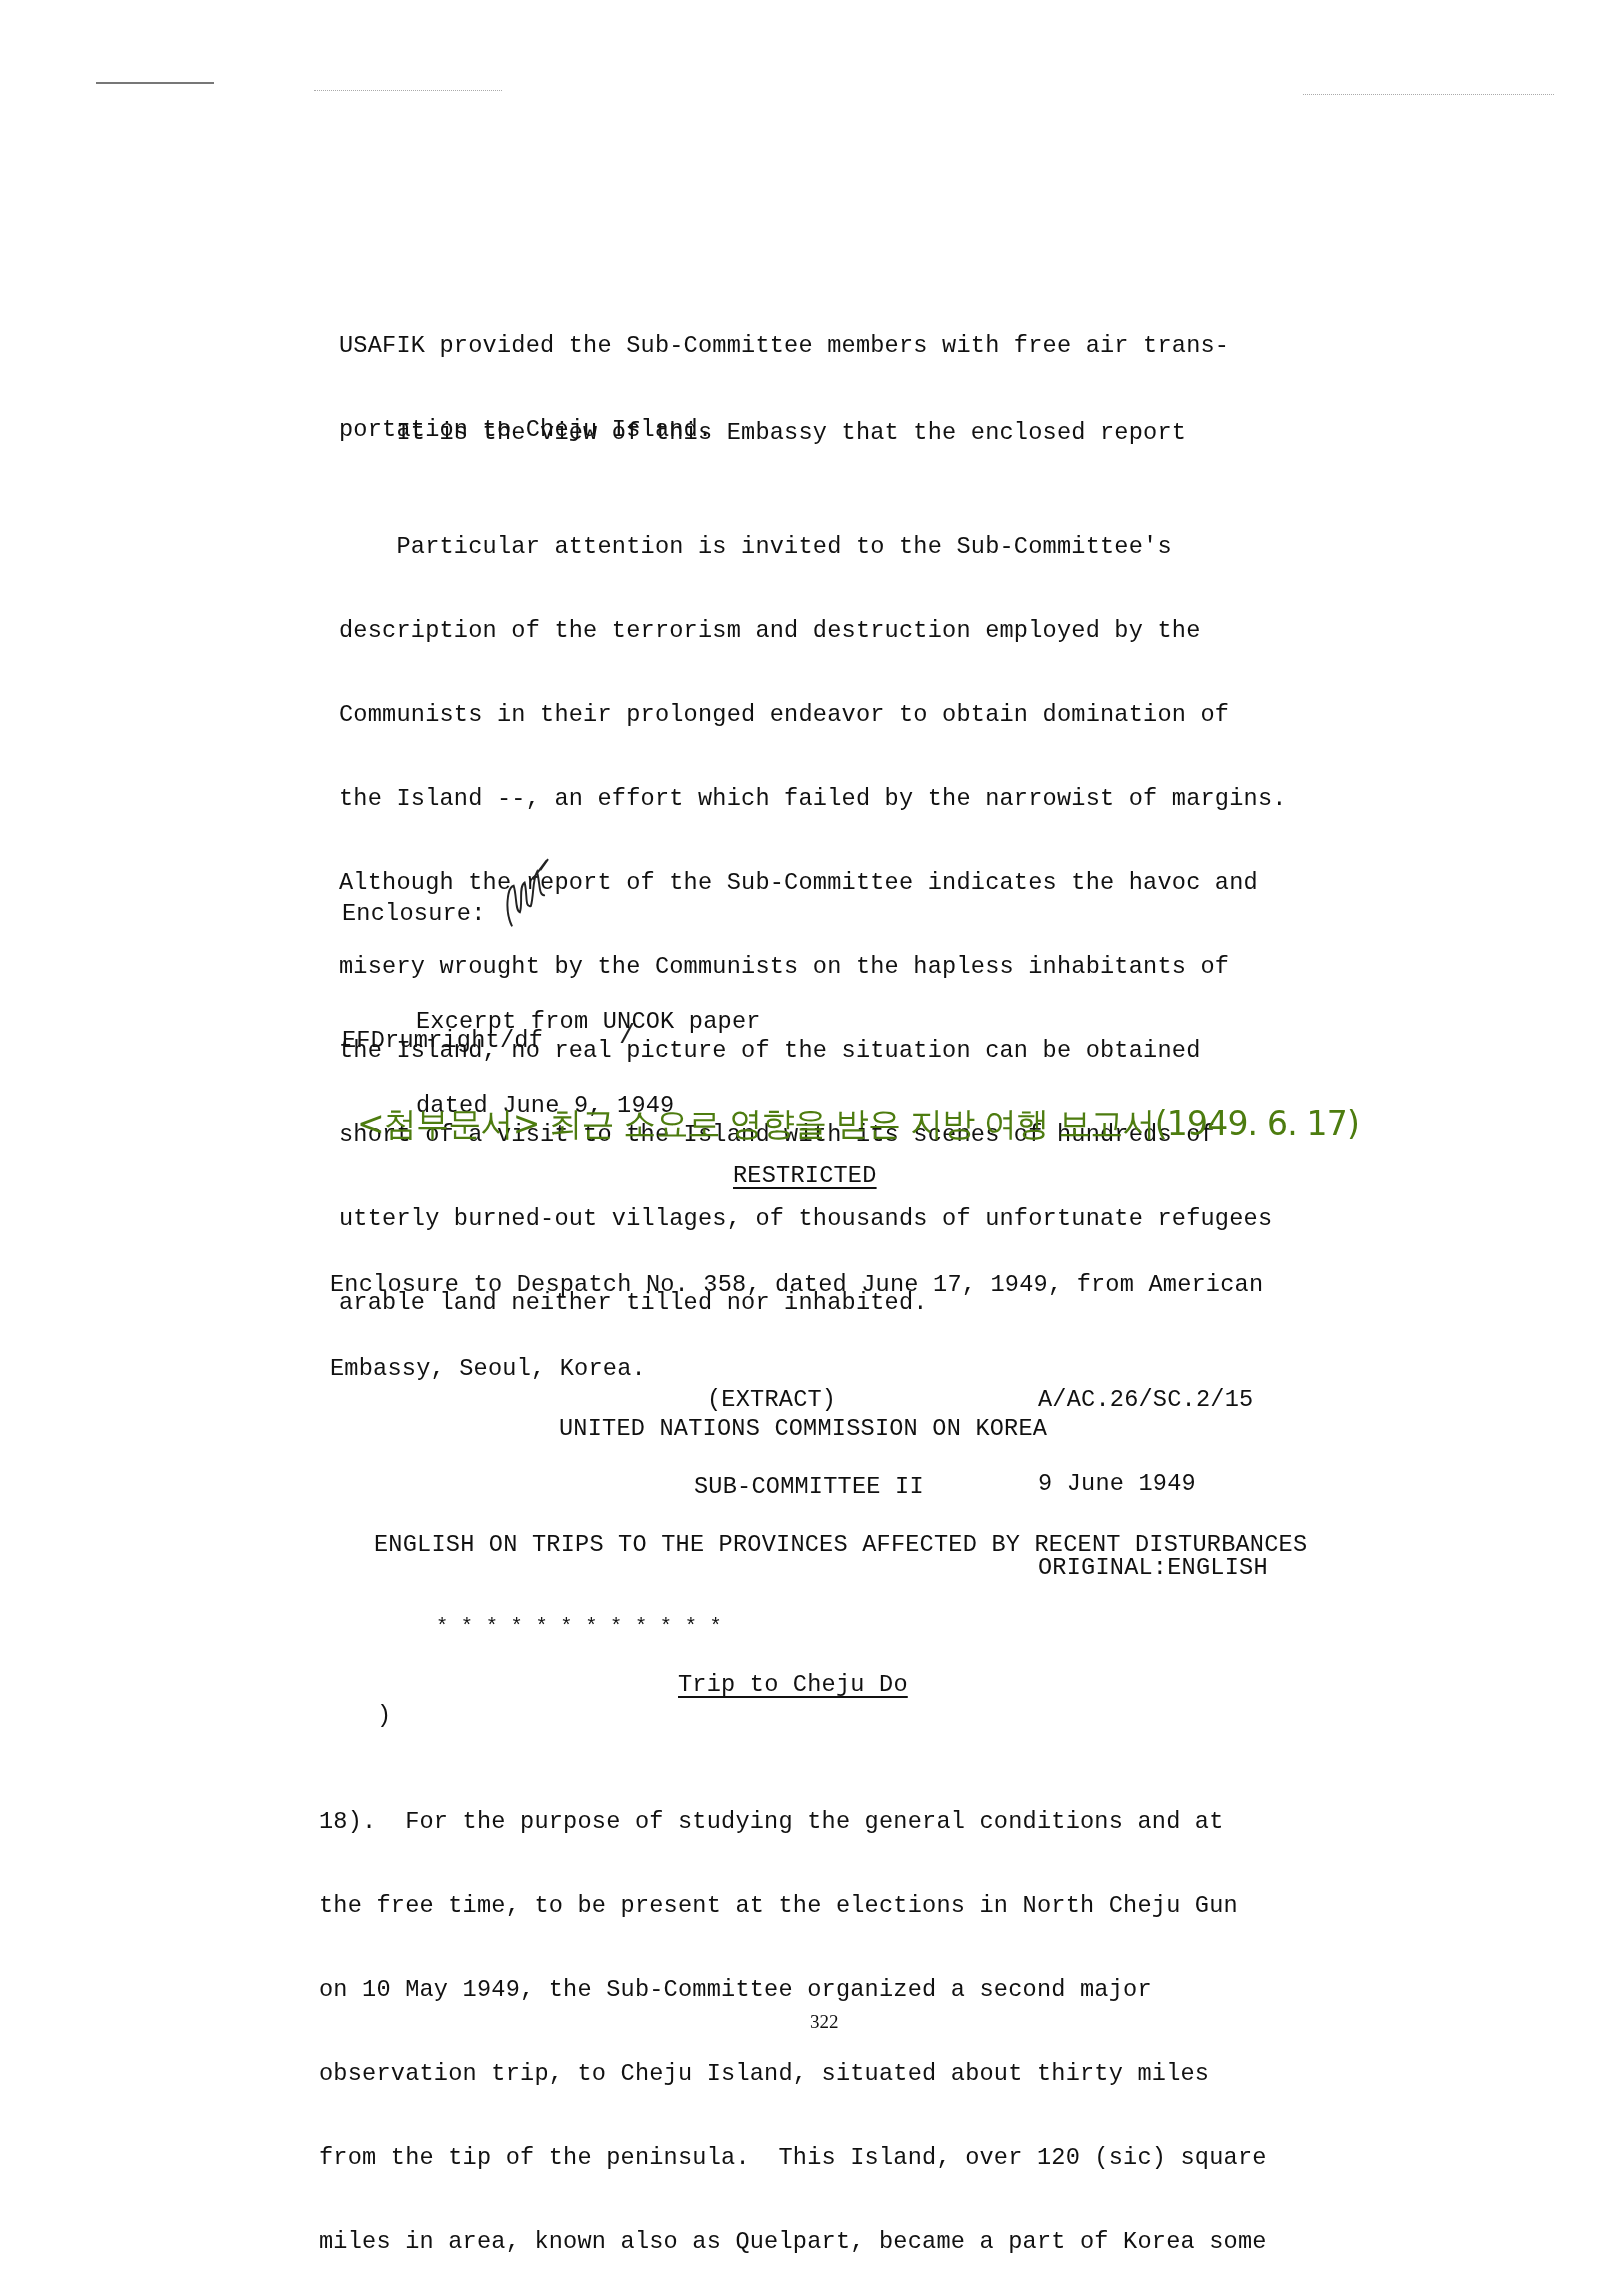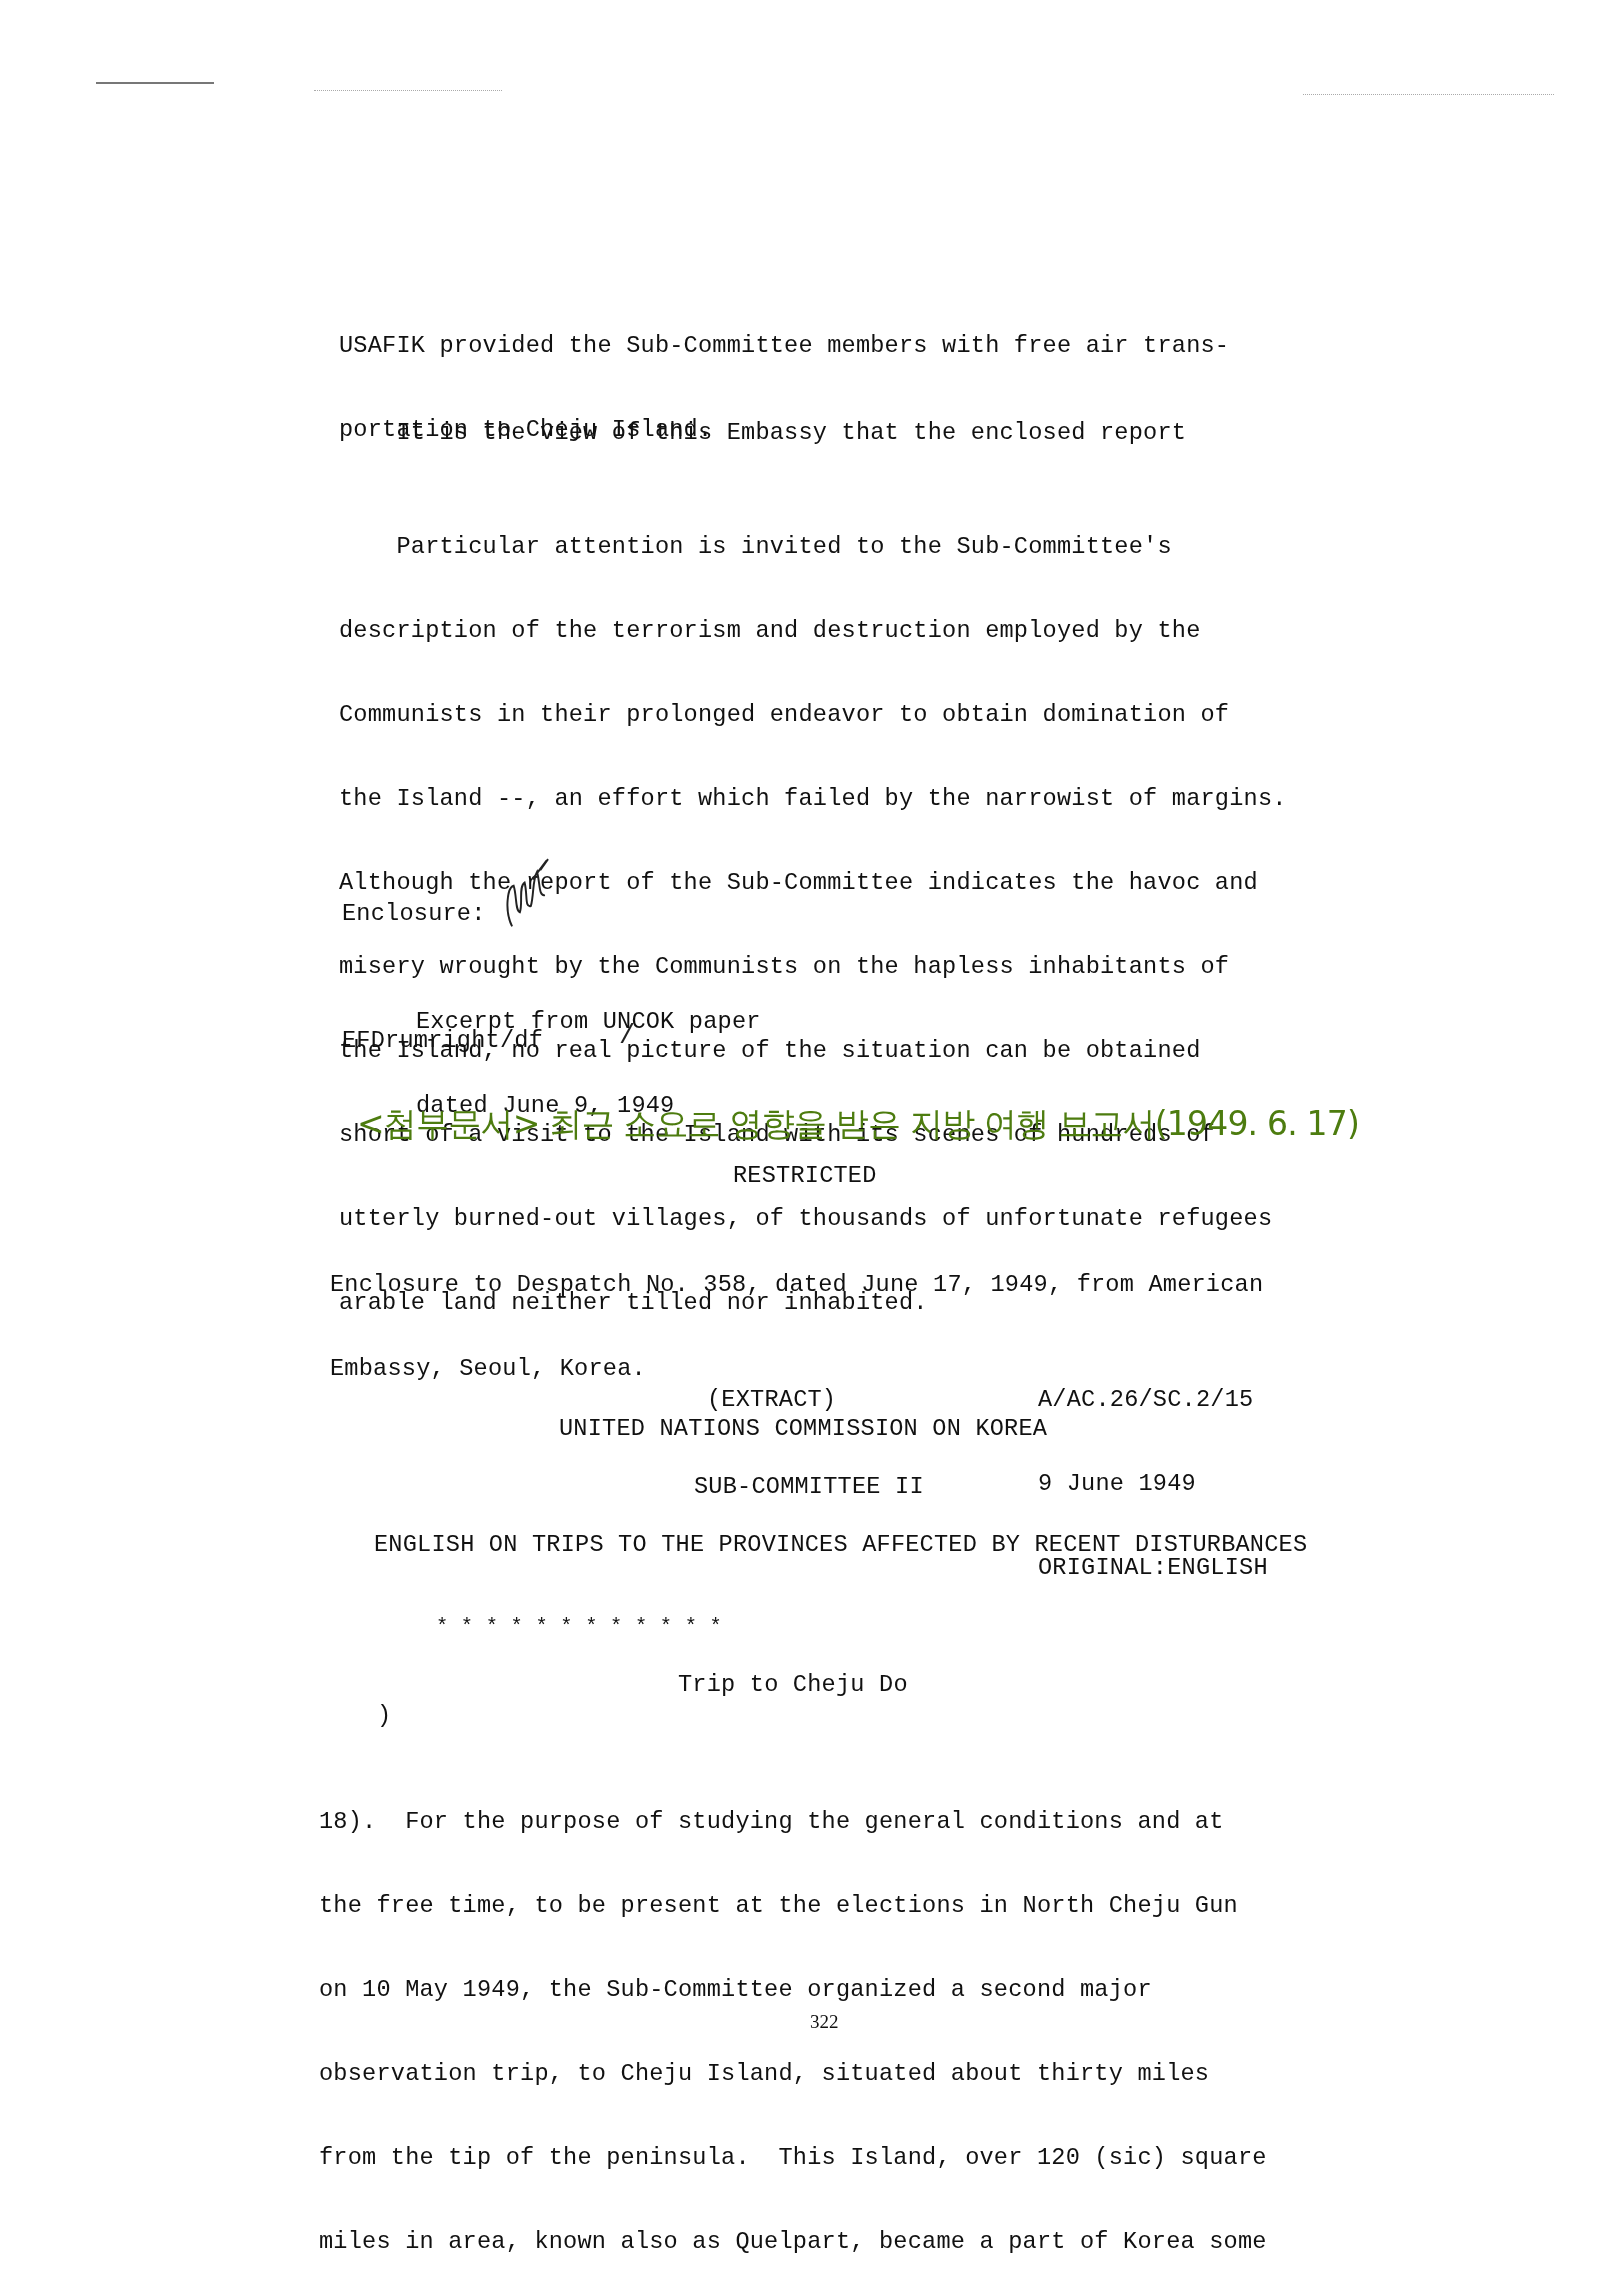--- a/index.html
+++ b/index.html
@@ -2,21 +2,21 @@
 <html style="font-size:12.6px"><head>
 <meta charset="utf-8">
 <style>
   html, body { margin: 0; padding: 0; background: #ffffff; }
   body { width: 1622px; height: 2295px; position: relative; overflow: hidden; color: #111; }
   .mono { font-family: "Liberation Mono", "DejaVu Sans Mono", monospace; font-size: 23.6px; line-height: 28px; letter-spacing: 0.2px; }
   .abs { position: absolute; white-space: pre; }
   .topline { position: absolute; height: 1.6px; background: #777; }
   .dots { position: absolute; top: 90px; height: 1.6px; border-top: 1.6px dotted #aaa; }
   .korean { font-family: "DejaVu Sans", sans-serif; font-size: 33px; letter-spacing: -0.8px; color: #4d7c0f; }
-  .under { text-decoration-thickness: 2.4px; text-underline-offset: 4.7px; }
+  .under { text-decoration: underline; text-decoration-thickness: 2.4px; text-underline-offset: 4.7px; }
   .pagenum { font-family: "Liberation Serif", "DejaVu Serif", serif; font-size: 19px; }
   .sig { position: absolute; left: 501px; top: 856px; width: 55px; height: 86px; }
   .mark { position: absolute; font-family: "Liberation Mono", monospace; font-size: 27px; color: #222; }
 </style>
 </head>
 <body>
 
 <div class="topline" style="left:96px; top:82px; width:118px;"></div>
 <div class="dots" style="left:314px; width:188px;"></div>
 <div class="dots" style="left:1303px; width:251px; top:94px;"></div>

